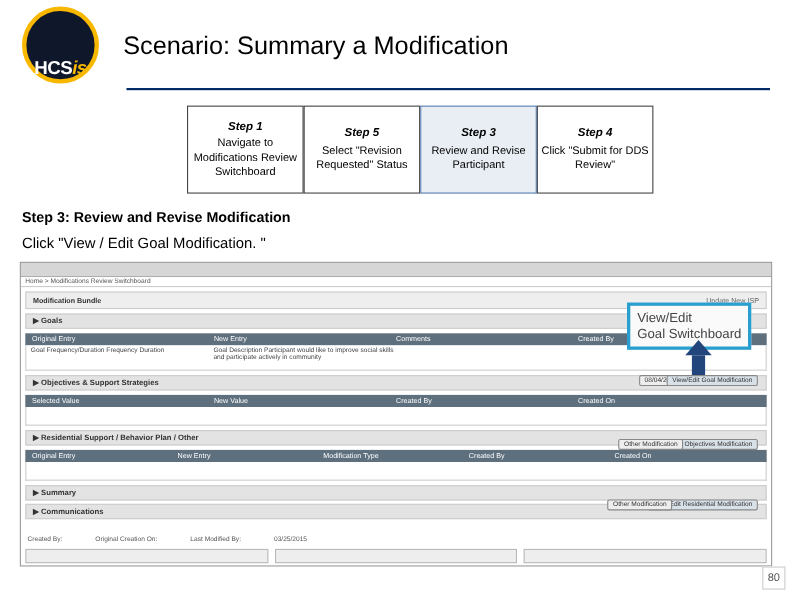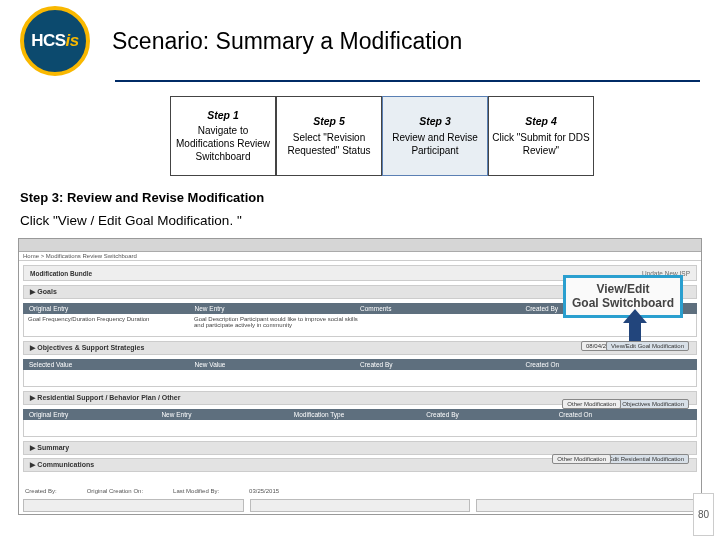--- a/index.html
+++ b/index.html
@@ -1,18 +1,18 @@
 <!DOCTYPE html>
 <html><head>
 <meta charset="utf-8">
 <style>
   body { margin:0; font-family:Arial,Helvetica,sans-serif; background:#fff; width:720px; height:540px; overflow:hidden; position:relative; }
   .slide { position:relative; width:720px; height:540px; }
   .header { display:flex; align-items:center; padding:6px 20px 0 20px; }
-  .logo { width:62px; height:62px; border-radius:50%; background:#0c4a6e; display:flex; align-items:center; justify-content:center; border:4px solid #f9b800; position:relative; flex-shrink:0; }
+  .logo { width:62px; height:62px; border-radius:50%; background:#0f172a; display:flex; align-items:flex-end; justify-content:center; border:4px solid #f9b800; position:relative; flex-shrink:0; }
   .logo span { color:#fff; font-weight:bold; font-size:17px; letter-spacing:-0.5px; }
   .logo .is { color:#f9b800; font-style:italic; }
   .title { font-size:23px; margin-left:22px; color:#000; }
   .underline { height:2px; background:#002b66; margin:4px 20px 0 115px; }
   .steps { display:flex; margin:14px 0 14px 170px; }
   .step { border:1px solid #444; width:100px; height:70px; padding:4px 2px; text-align:center; font-size:10px; line-height:1.3; position:relative; display:flex; flex-direction:column; justify-content:center; }
   .step.active { background:#e8eef3; border-color:#5a7fb3;align-items:center; }
   .step-title { font-style:italic; font-weight:bold; margin-bottom:2px; font-size:10.5px; }
   .sub { font-size:13px; font-weight:bold; margin:8px 0 8px 20px; }
   .instr { font-size:13.5px; margin:0 0 10px 20px; }
@@ -24,26 +24,26 @@
   .row-blk .right { color:#666; }
   .section { margin:4px; }
   .sec-bar { background:#5e6f7e; color:#fff; font-size:6.5px; padding:2px 6px; display:flex; }
   .sec-bar span { flex:1; }
   .sec-body { height:18px; border:1px solid #ccc; border-top:none; background:#fff; padding:2px 4px; font-size:6px; color:#444; display:flex; }
   .sec-body span { flex:1; }
   .sec-small { height:12px; }
   .collapsed { background:#e3e3e3; border:1px solid #ccc; margin:3px 4px; padding:2px 6px; font-size:7px; font-weight:bold; }
   .foot { position:absolute; bottom:2px; left:4px; right:4px; display:flex; gap:6px; }
   .foot .f { background:#eee; border:1px solid #bbb; height:11px; flex:1; }
-  .view-edit { position:absolute; top:36px; right:18px; border:3px solid #2a9fcf; padding:4px 6px; background:#fafafa; font-size:12px; font-family:sans-serif; color:#444; text-align:center; line-height:1.2;font-weight:bold; }
+  .view-edit { position:absolute; top:36px; right:18px; border:3px solid #2a9fcf; padding:4px 6px; background:#fafafa; font-size:12px; font-family:sans-serif; color:#444; text-align:left; line-height:1.2; }
   .arrow-up { position:absolute; top:84px; right:60px; width:12px; height:26px; background:#22457c; }
   .arrow-up:before { content:""; position:absolute; top:-14px; left:-6px; border-left:12px solid transparent; border-right:12px solid transparent; border-bottom:14px solid #22457c; }
   .pill { position:absolute; font-size:6px; padding:1px 4px; border:1px solid #888; background:#eee; border-radius:2px; color:#333; }
   .date-pill { top:102px; right:80px; }
-  .pagenum { position:absolute; bottom:4px; right:6px; background:#fff; color:#555; font-size:10px; padding:15px 4px; border:1px solid #ccc;text-align:center; }
+  .pagenum { position:absolute; bottom:4px; right:6px; background:#fff; color:#555; font-size:10px; padding:4px 4px; border:1px solid #ccc;text-align:center; }
 </style>
 </head>
 <body>
 
 <div class="slide">
 
   <div class="header">
     <div class="logo">
       <span><span>HCS</span><span class="is">is</span></span>
     </div>

